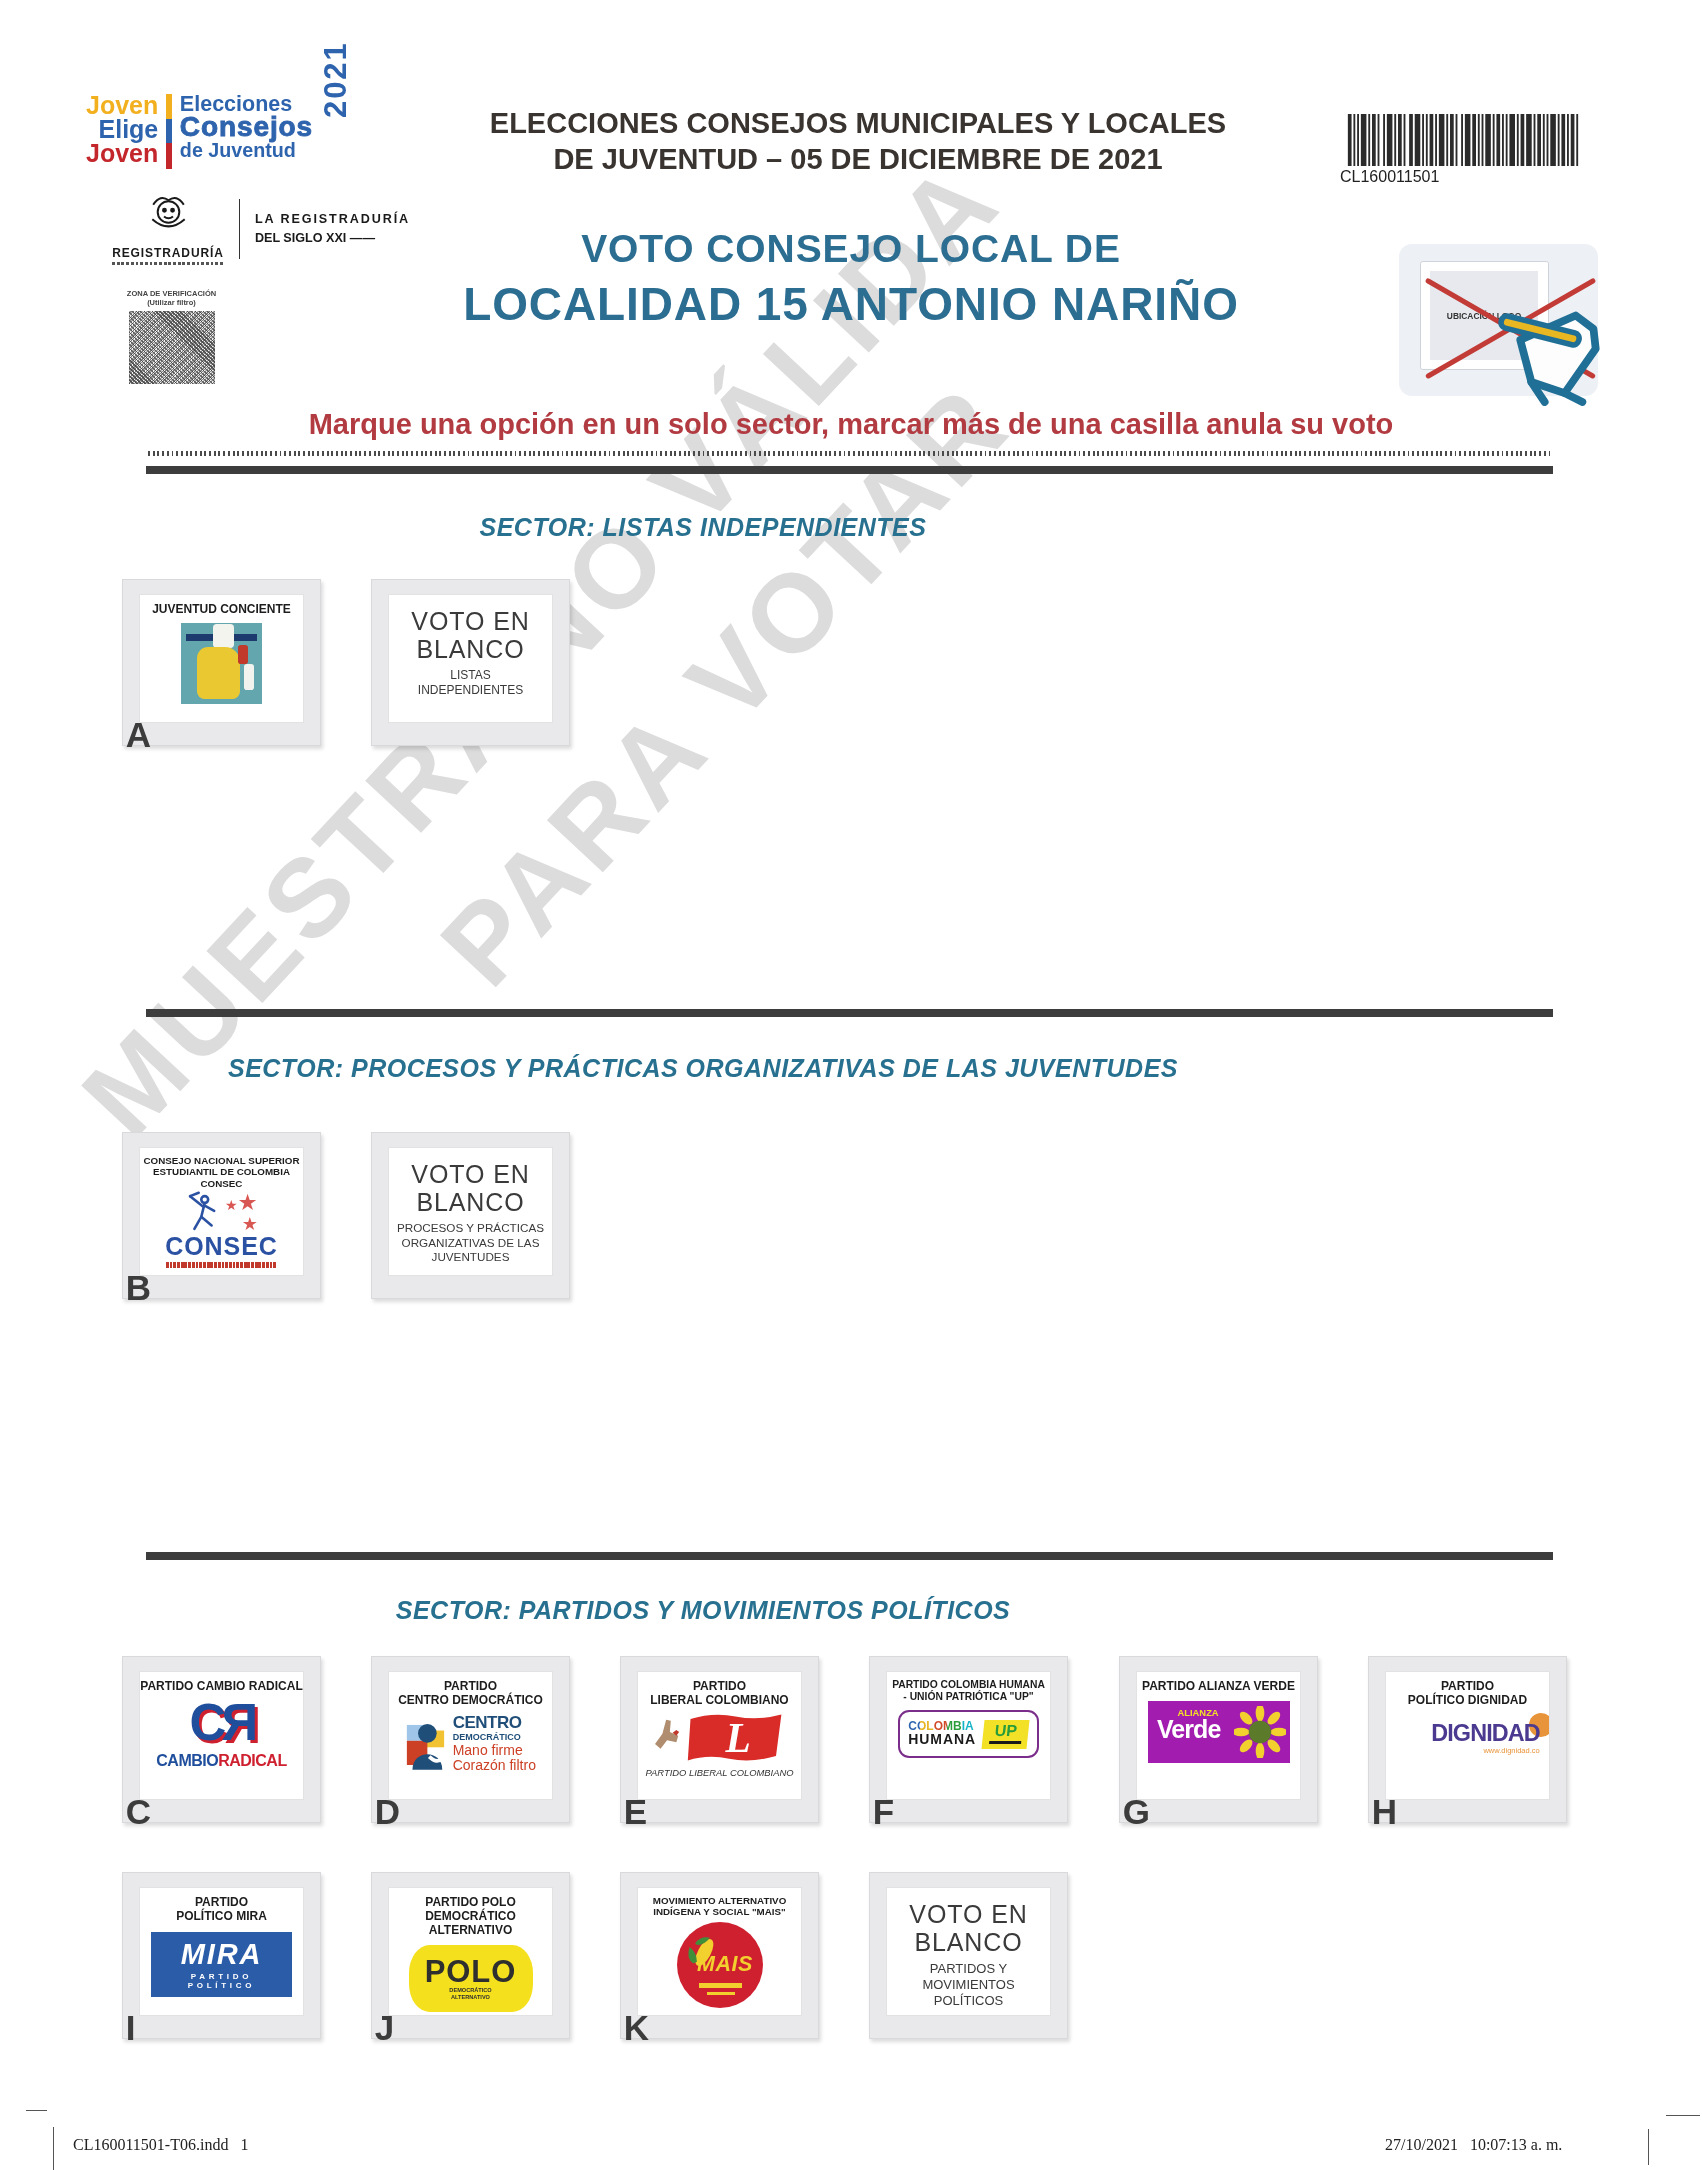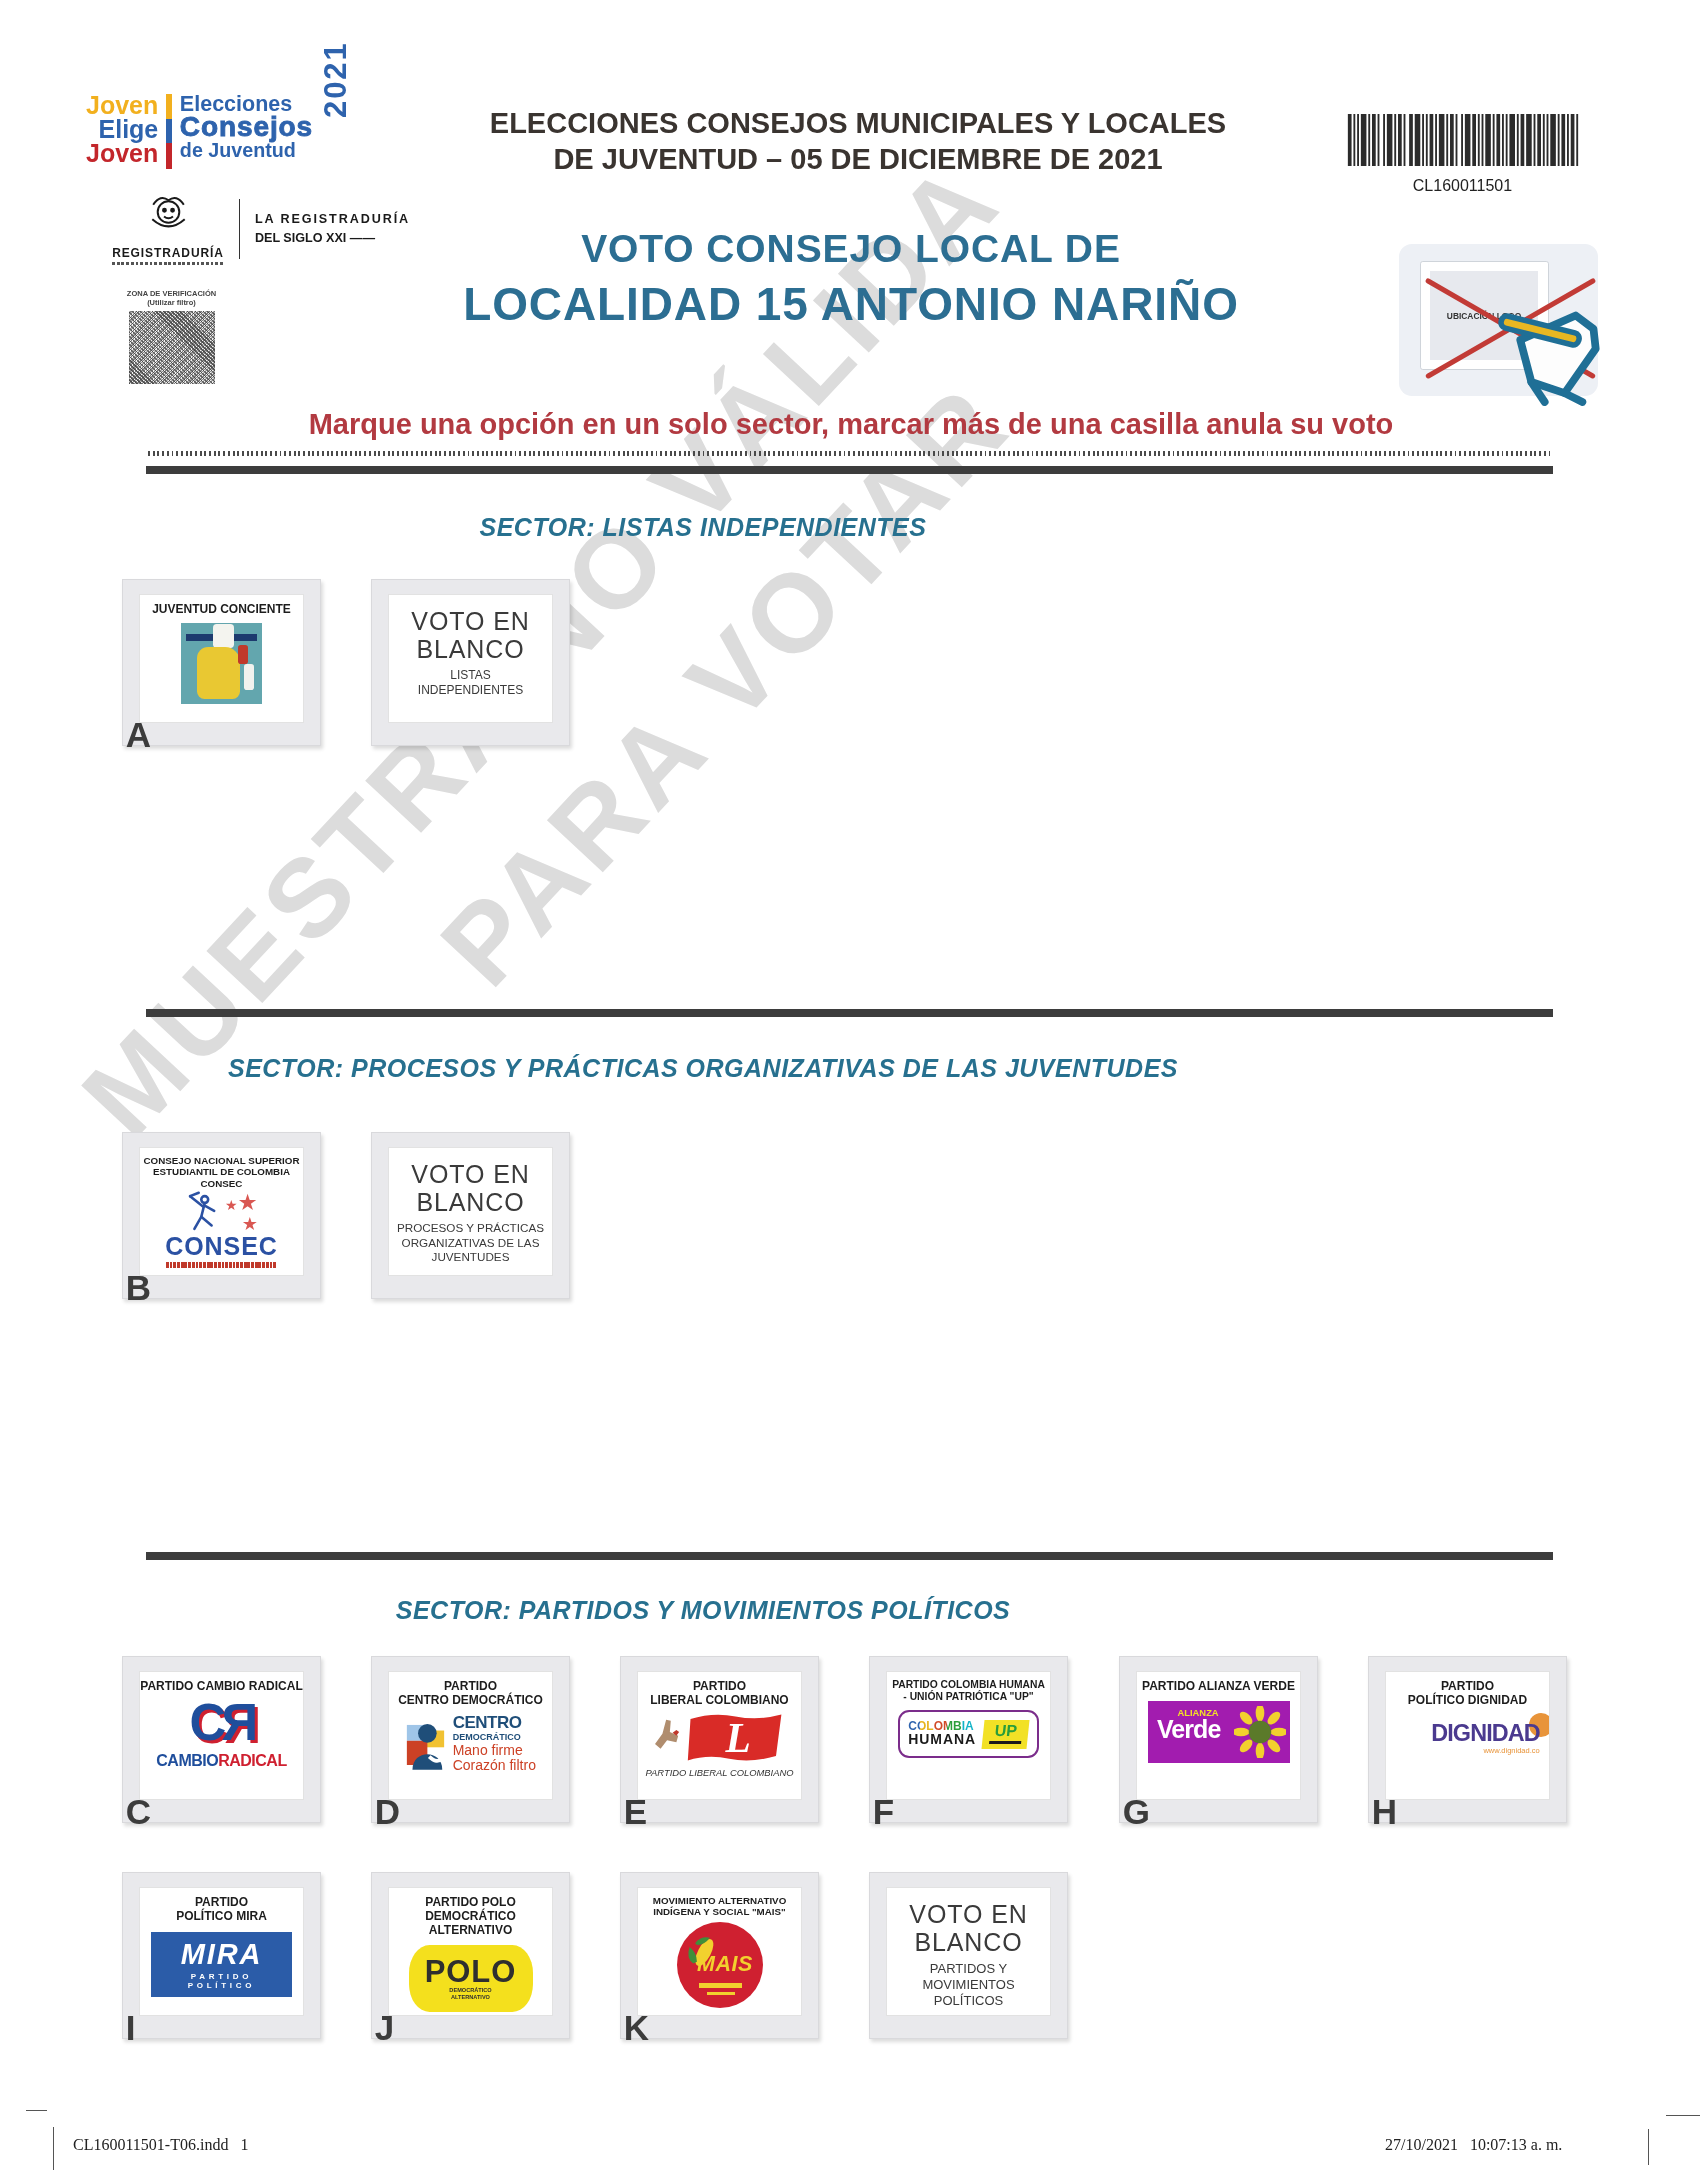--- a/index.html
+++ b/index.html
@@ -30,21 +30,21 @@
   .reg-sep{width:0.9px;height:60px;background:#333;margin:0 15px;}
   .reg-right{font-weight:900;color:#1a1a1a;font-size:12.6px;letter-spacing:1.9px;line-height:1.5;}
   .reg-right .dash{letter-spacing:0;}
 
   .hdr-title{left:394px;top:105px;width:928px;text-align:center;color:#3a3430;
     font-size:29px;font-weight:700;line-height:1.25;z-index:1;}
   .hdr-title b{font-weight:900;}
 
   .barcode-wrap{left:1340px;top:114px;width:245px;text-align:center;z-index:1;}
   .barcode-wrap svg{display:block;margin:0 auto;}
-  .barcode-text{font-size:16px;color:#222;margin-top:11px;text-align:center;}
+  .barcode-text{font-size:16px;color:#222;margin-top:2px;text-align:left;}
 
   
   .ballot-title{left:289px;top:227px;width:1124px;text-align:center;color:#2c6e92;font-weight:900;z-index:1;}
   .bt1{font-size:39px;letter-spacing:0.9px;}
   .bt2{font-size:46px;letter-spacing:0.9px;margin-top:5.6px;}
   .bt3{font-size:31px;margin-top:15px;}
 
   
   .verif{left:120px;top:289px;width:103px;text-align:center;z-index:1;}
   .verif-label{font-size:7.5px;font-weight:800;color:#444;line-height:1.2;}

